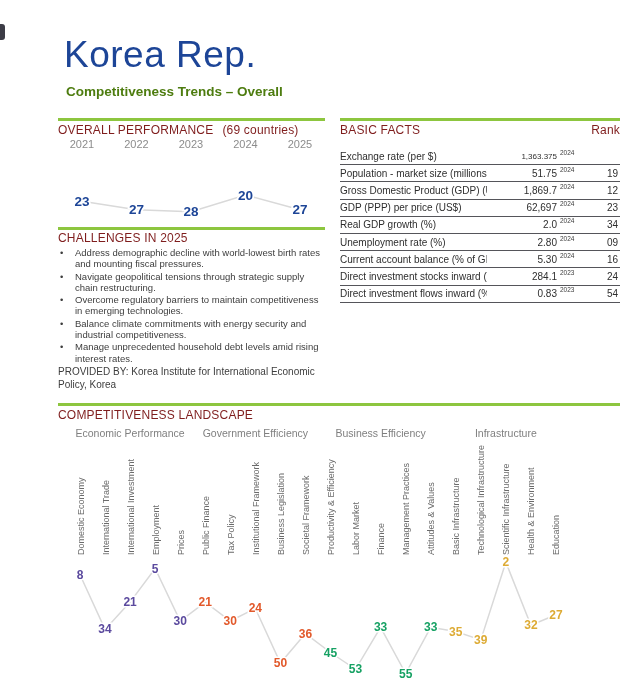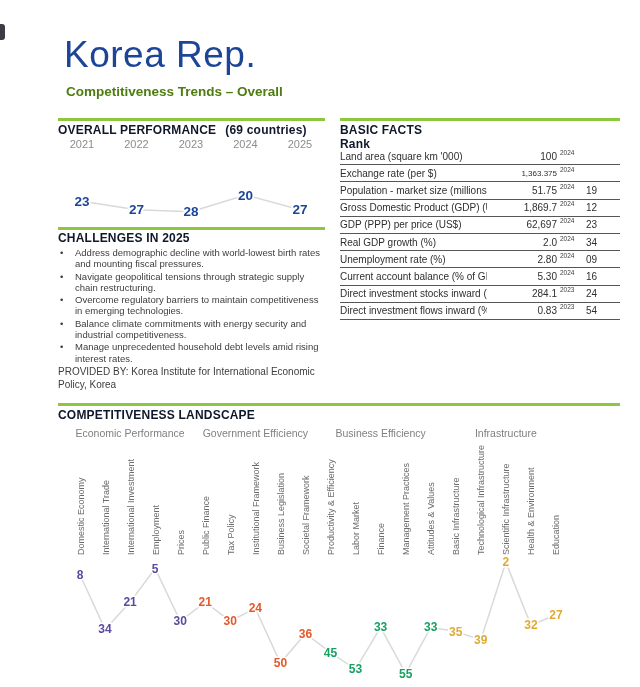--- a/index.html
+++ b/index.html
@@ -7,42 +7,42 @@
     width:640px;height:687px;position:relative;overflow:hidden;
     background:#ffffff;
     font-family:"Liberation Sans","DejaVu Sans",sans-serif;
     -webkit-font-smoothing:antialiased;
   }
   .abs{position:absolute;}
   .artifact{left:0;top:24px;width:5px;height:16px;background:#3c3c46;border-radius:0 3px 3px 0;}
   .page-title{left:64px;top:34px;font-size:37px;color:#1d4597;letter-spacing:.5px;}
   .page-subtitle{left:66px;top:84px;font-size:13.5px;font-weight:bold;color:#4d7c0f;}
   .rule{height:2.5px;background:#8dc63f;}
-  .sec-head{font-size:12px;font-weight:bold;color:#0f172a;letter-spacing:.2px;white-space:nowrap;}
+  .sec-head{font-size:12px;font-weight:normal;color:#7f1d1d;letter-spacing:.2px;white-space:nowrap;}
   
   .rule-op{left:58px;top:118px;width:267px;}
   .op-head{left:58px;top:123px;}
   .op-head .note{margin-left:9px;}
   #trend-chart{left:58px;top:134px;}
   .rule-ch{left:58px;top:227px;width:267px;}
   .ch-head{left:58px;top:231px;}
   .challenges{left:58px;top:247px;width:264px;}
   .challenge{display:flex;font-size:9.5px;line-height:11.3px;color:#3d3d3d;margin-bottom:1px;}
   .challenge .dot{width:15px;flex:none;padding-left:2px;}
   .provided{left:58px;top:366px;width:264px;font-size:10px;line-height:12.5px;color:#3d3d3d;}
   
   .rule-bf{left:340px;top:118px;width:280px;}
-  .bf-head{left:340px;top:123px;width:280px;display:flex;justify-content:space-between;flex-direction:column;}
+  .bf-head{left:340px;top:123px;width:280px;display:flex;justify-content:space-between;}
   .facts{left:340px;top:148px;width:280px;}
   .fact-row{display:flex;align-items:center;height:16.2px;border-bottom:1px solid #55555a;font-size:10px;color:#2e2e2e;}
   .fact-label{flex:1;white-space:nowrap;overflow:hidden;}
   .fact-value{width:70px;text-align:right;white-space:nowrap;}
   .fact-value.small{font-size:8px;}
   .fact-year{width:26px;font-size:6.5px;color:#3d3d3d;position:relative;top:-4px;padding-left:3px;}
-  .fact-rank{width:32px;text-align:left;padding-right:2px;}
+  .fact-rank{width:32px;text-align:right;padding-right:2px;}
   
   .rule-ls{left:58px;top:403px;width:562px;}
   .ls-head{left:58px;top:408px;}
   #landscape-chart{left:58px;top:425px;}
 </style>
 </head>
 <body>
 
 <div class="abs artifact"></div>
 
@@ -92,26 +92,20 @@
     </div>
   </div>
 <div class="abs provided">PROVIDED BY: Korea Institute for International Economic Policy, Korea</div>
 
 <div class="abs rule rule-bf"></div>
 <div class="abs bf-head">
   <span class="sec-head">BASIC FACTS</span>
   <span class="sec-head">Rank</span>
 </div>
 <div class="abs facts" id="facts-table">
-    <div class="fact-row">
-      <span class="fact-label">Land area (square km '000)</span>
-      <span class="fact-value">100</span>
-      <span class="fact-year">2024</span>
-      <span class="fact-rank"></span>
-    </div>
     <div class="fact-row">
       <span class="fact-label">Exchange rate (per $)</span>
       <span class="fact-value small">1,363.375</span>
       <span class="fact-year">2024</span>
       <span class="fact-rank"></span>
     </div>
     <div class="fact-row">
       <span class="fact-label">Population - market size (millions)</span>
       <span class="fact-value">51.75</span>
       <span class="fact-year">2024</span>

